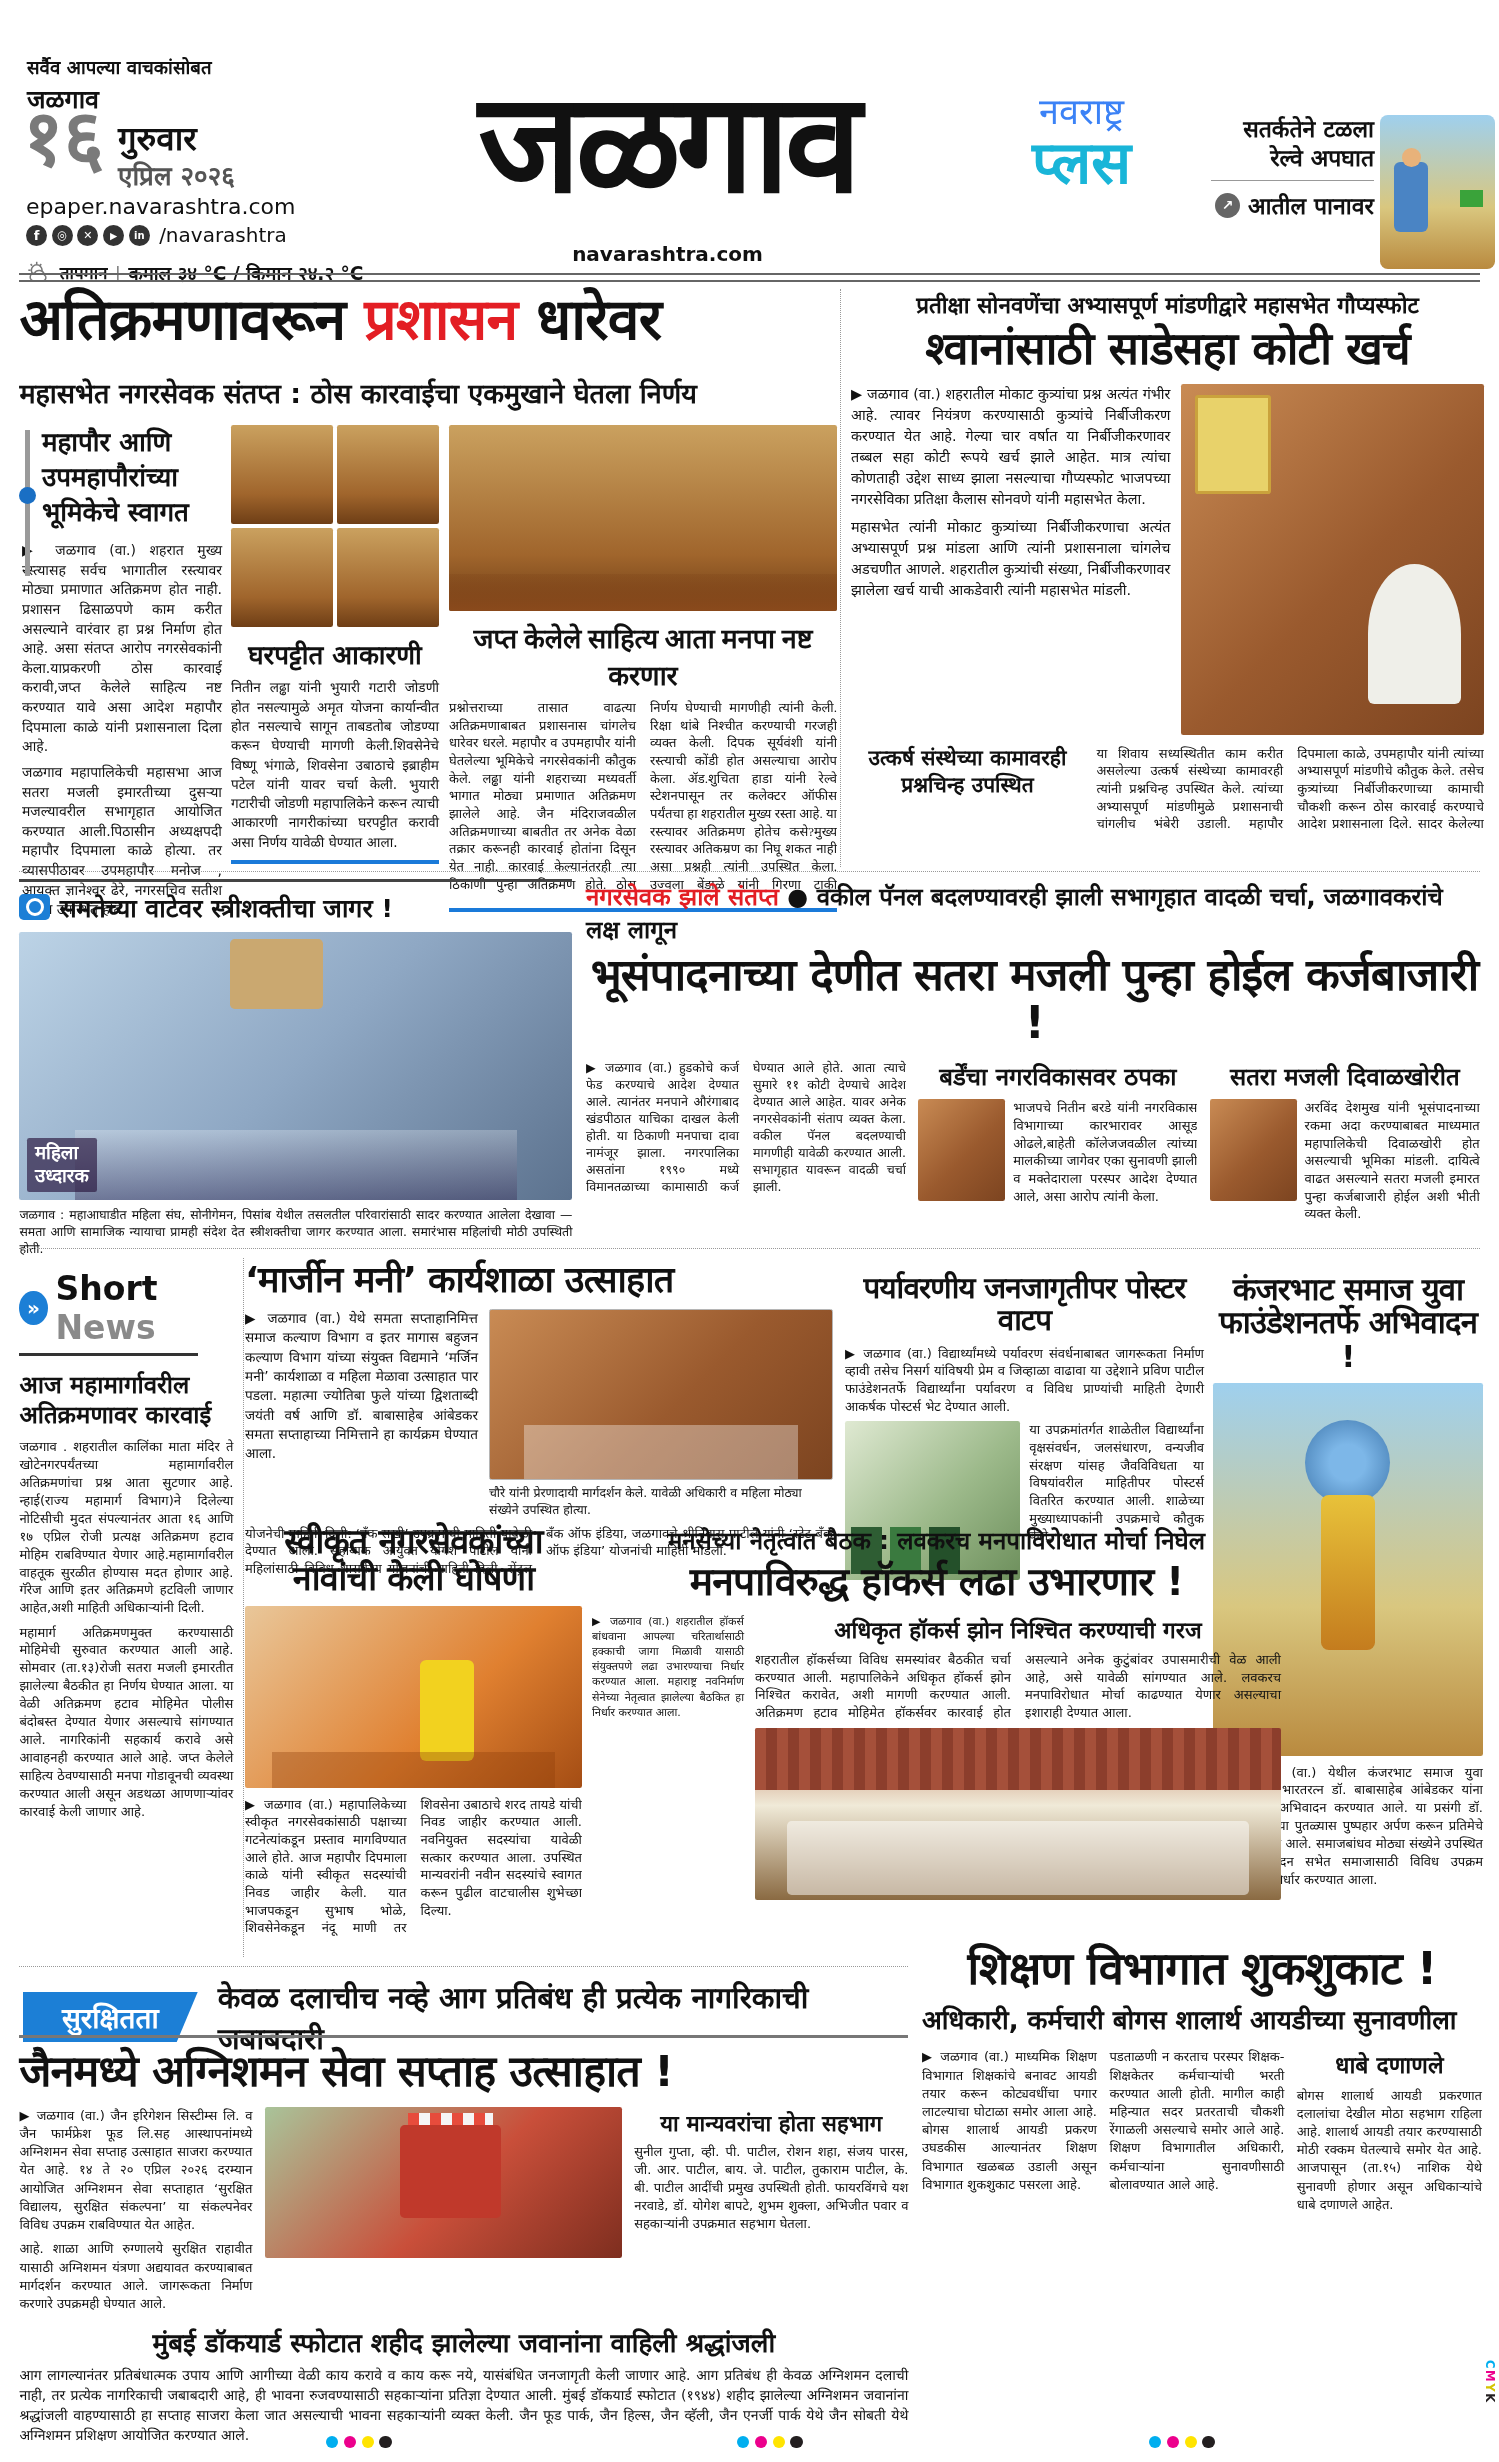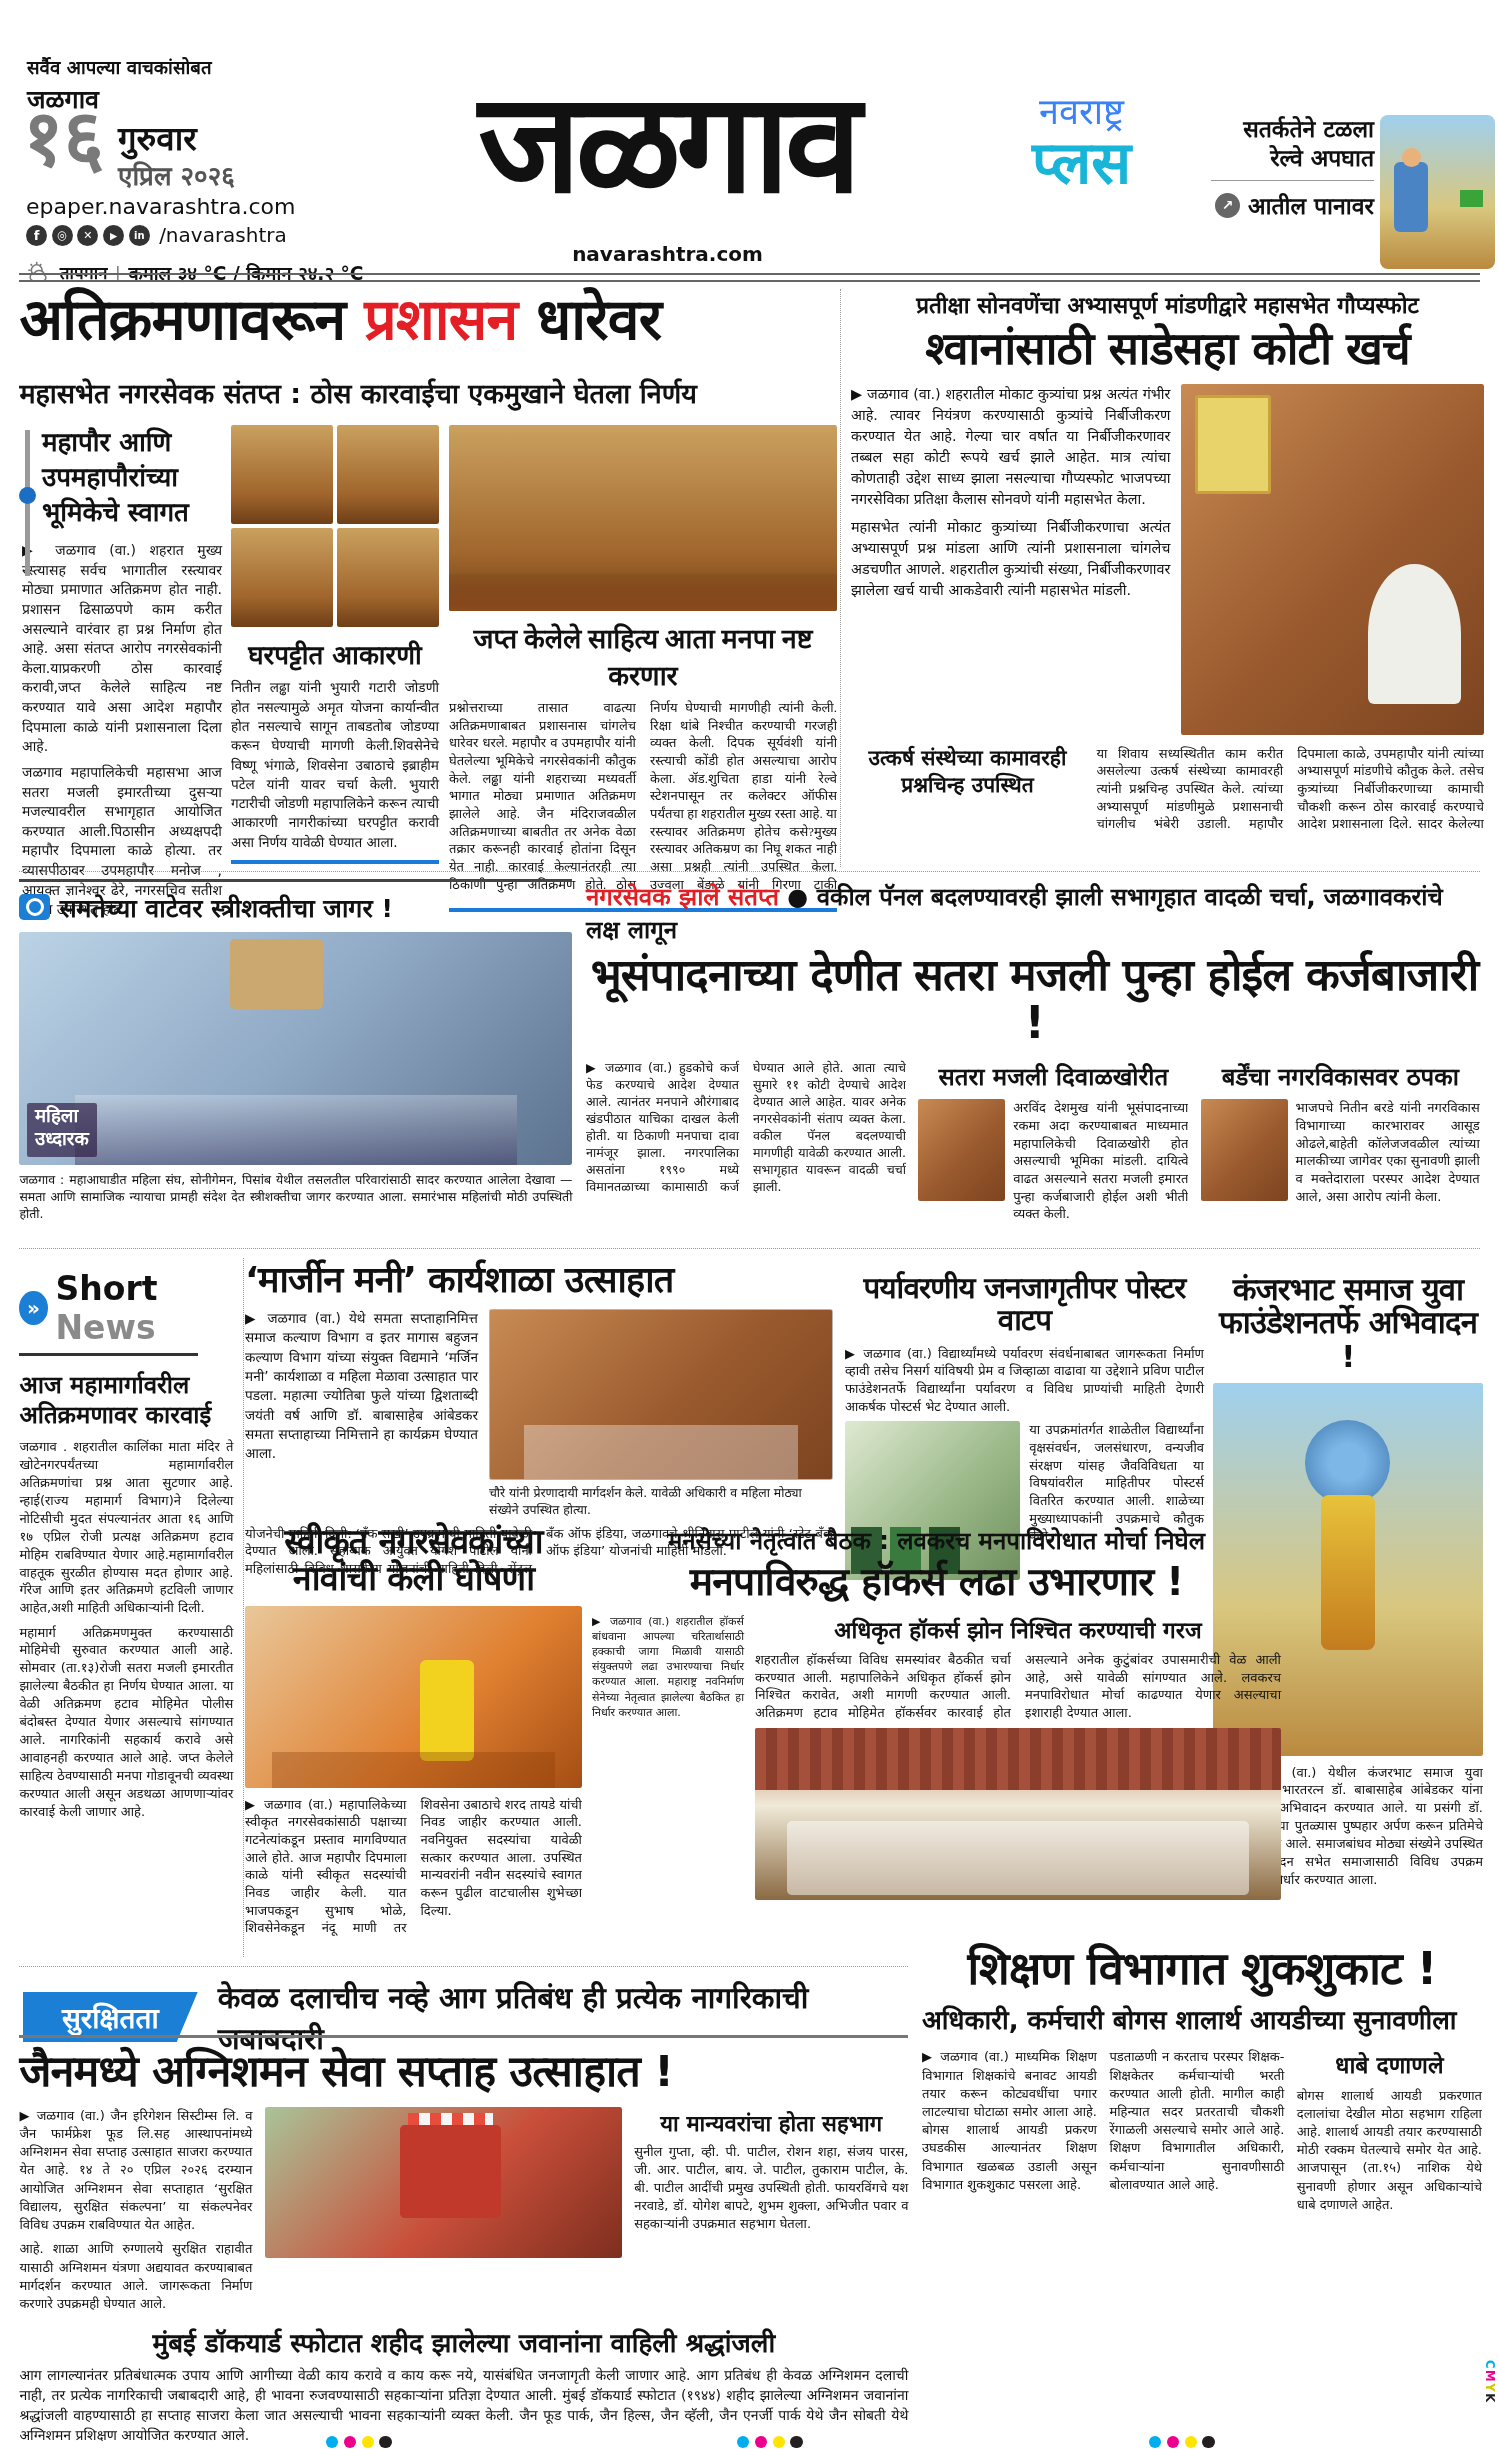--- a/index.html
+++ b/index.html
@@ -159,50 +159,50 @@
 
   <div class="abs dotted-h" style="left:19.4px;top:871px;width:1461px;"></div>
 
   <div class="abs" style="left:19.4px;top:879px;width:553px;">
     <div style="border-top:3.1px solid #444;padding-top:7.8px;display:flex;align-items:center;gap:9.3px;">
       <span style="width:31px;height:26px;background:#1c7fd6;border-radius:4.7px;display:inline-flex;align-items:center;justify-content:center;">
         <span style="width:12.4px;height:12.4px;border:3.1px solid #fff;border-radius:50%;display:inline-block;"></span>
       </span>
       <span style="font-size:25px;font-weight:900;">समतेच्या वाटेवर स्त्रीशक्तीचा जागर !</span>
     </div>
-    <div class="photo cool" style="height:233px;margin-top:7.8px;font-family:Liberation Mono, monospace;">
+    <div class="photo cool" style="height:268px;margin-top:7.8px;">
       <div style="position:absolute;left:38%;top:7.8px;width:93px;height:70px;background:#caa870;border-radius:4.7px;"></div>
       <div style="position:absolute;left:10%;bottom:0;width:80%;height:70px;background:linear-gradient(180deg,rgba(255,255,255,.25),rgba(60,50,90,.45));"></div>
       <div class="overlay-label">
         <div>महिला</div>
         <div>उध्दारक</div>
       </div>
     </div>
     <p class="caption just" style="margin:7.8px 0 0;">जळगाव : महाआघाडीत महिला संघ, सोनीगेमन, पिसांब येथील तसलतील परिवारांसाठी सादर करण्यात आलेला देखावा — समता आणि सामाजिक न्यायाचा प्रामही संदेश देत स्त्रीशक्तीचा जागर करण्यात आला. समारंभास महिलांची मोठी उपस्थिती होती.</p>
   </div>
 
   <div class="abs" style="left:586px;top:879px;width:897px;">
     <div style="font-size:24px;font-weight:800;">
       <span class="red">नगरसेवक झाले संतप्त</span><span> ● </span><span>वकील पॅनल बदलण्यावरही झाली सभागृहात वादळी चर्चा, जळगावकरांचे लक्ष लागून</span>
     </div>
     <div class="ctr headline" style="font-size:44px;margin-top:6.2px;">भूसंपादनाच्या देणीत सतरा मजली पुन्हा होईल कर्जबाजारी !</div>
     <div style="display:flex;gap:12.4px;margin-top:12.4px;">
       <div class="cols2 just" style="width:320px;font-size:12.6px;line-height:1.36;height:210px;overflow:hidden;">▶ जळगाव (वा.) हुडकोचे कर्ज फेड करण्याचे आदेश देण्यात आले. त्यानंतर मनपाने औरंगाबाद खंडपीठात याचिका दाखल केली होती. या ठिकाणी मनपाचा दावा नामंजूर झाला. नगरपालिका असतांना १९९० मध्ये विमानतळाच्या कामासाठी कर्ज घेण्यात आले होते. आता त्याचे सुमारे ११ कोटी देण्याचे आदेश देण्यात आले आहेत. यावर अनेक नगरसेवकांनी संताप व्यक्त केला. वकील पॅनल बदलण्याची मागणीही यावेळी करण्यात आली. सभागृहात यावरून वादळी चर्चा झाली.</div>
+      <div style="width:279px;">
+        <div class="ctr" style="font-size:24px;font-weight:900;">बर्डेंचा नगरविकासवर ठपका</div>
+        <div style="margin-top:7.8px;overflow:hidden;">
+          <div class="photo mini-photo"></div>
+          <p class="just" style="font-size:13px;line-height:1.36;margin:0;">भाजपचे नितीन बरडे यांनी नगरविकास विभागाच्या कारभारावर आसूड ओढले,बाहेती कॉलेजजवळील त्यांच्या मालकीच्या जागेवर एका सुनावणी झाली व मक्तेदाराला परस्पर आदेश देण्यात आले, असा आरोप त्यांनी केला.</p>
+        </div>
+      </div>
       <div style="width:270px;">
         <div class="ctr" style="font-size:24px;font-weight:900;">सतरा मजली दिवाळखोरीत</div>
         <div style="margin-top:7.8px;overflow:hidden;">
           <div class="photo mini-photo"></div>
           <p class="just" style="font-size:13px;line-height:1.36;margin:0;">अरविंद देशमुख यांनी भूसंपादनाच्या रकमा अदा करण्याबाबत माध्यमात महापालिकेची दिवाळखोरी होत असल्याची भूमिका मांडली. दायित्वे वाढत असल्याने सतरा मजली इमारत पुन्हा कर्जबाजारी होईल अशी भीती व्यक्त केली.</p>
-        </div>
-      </div>
-      <div style="width:279px;">
-        <div class="ctr" style="font-size:24px;font-weight:900;">बर्डेंचा नगरविकासवर ठपका</div>
-        <div style="margin-top:7.8px;overflow:hidden;">
-          <div class="photo mini-photo"></div>
-          <p class="just" style="font-size:13px;line-height:1.36;margin:0;">भाजपचे नितीन बरडे यांनी नगरविकास विभागाच्या कारभारावर आसूड ओढले,बाहेती कॉलेजजवळील त्यांच्या मालकीच्या जागेवर एका सुनावणी झाली व मक्तेदाराला परस्पर आदेश देण्यात आले, असा आरोप त्यांनी केला.</p>
         </div>
       </div>
     </div>
   </div>
 
   <div class="abs dotted-h" style="left:19.4px;top:1248px;width:1461px;"></div>
 
   <div class="abs dotted-v" style="left:19.4px;top:1258px;width:214px;height:699px;padding-right:9.3px;">
     <div style="display:flex;align-items:center;gap:7.8px;margin-top:11px;">
       <span style="width:34px;height:34px;border-radius:50%;background:#1c7fd6;color:#fff;display:inline-flex;align-items:center;justify-content:center;font-size:20px;font-weight:900;">»</span>

